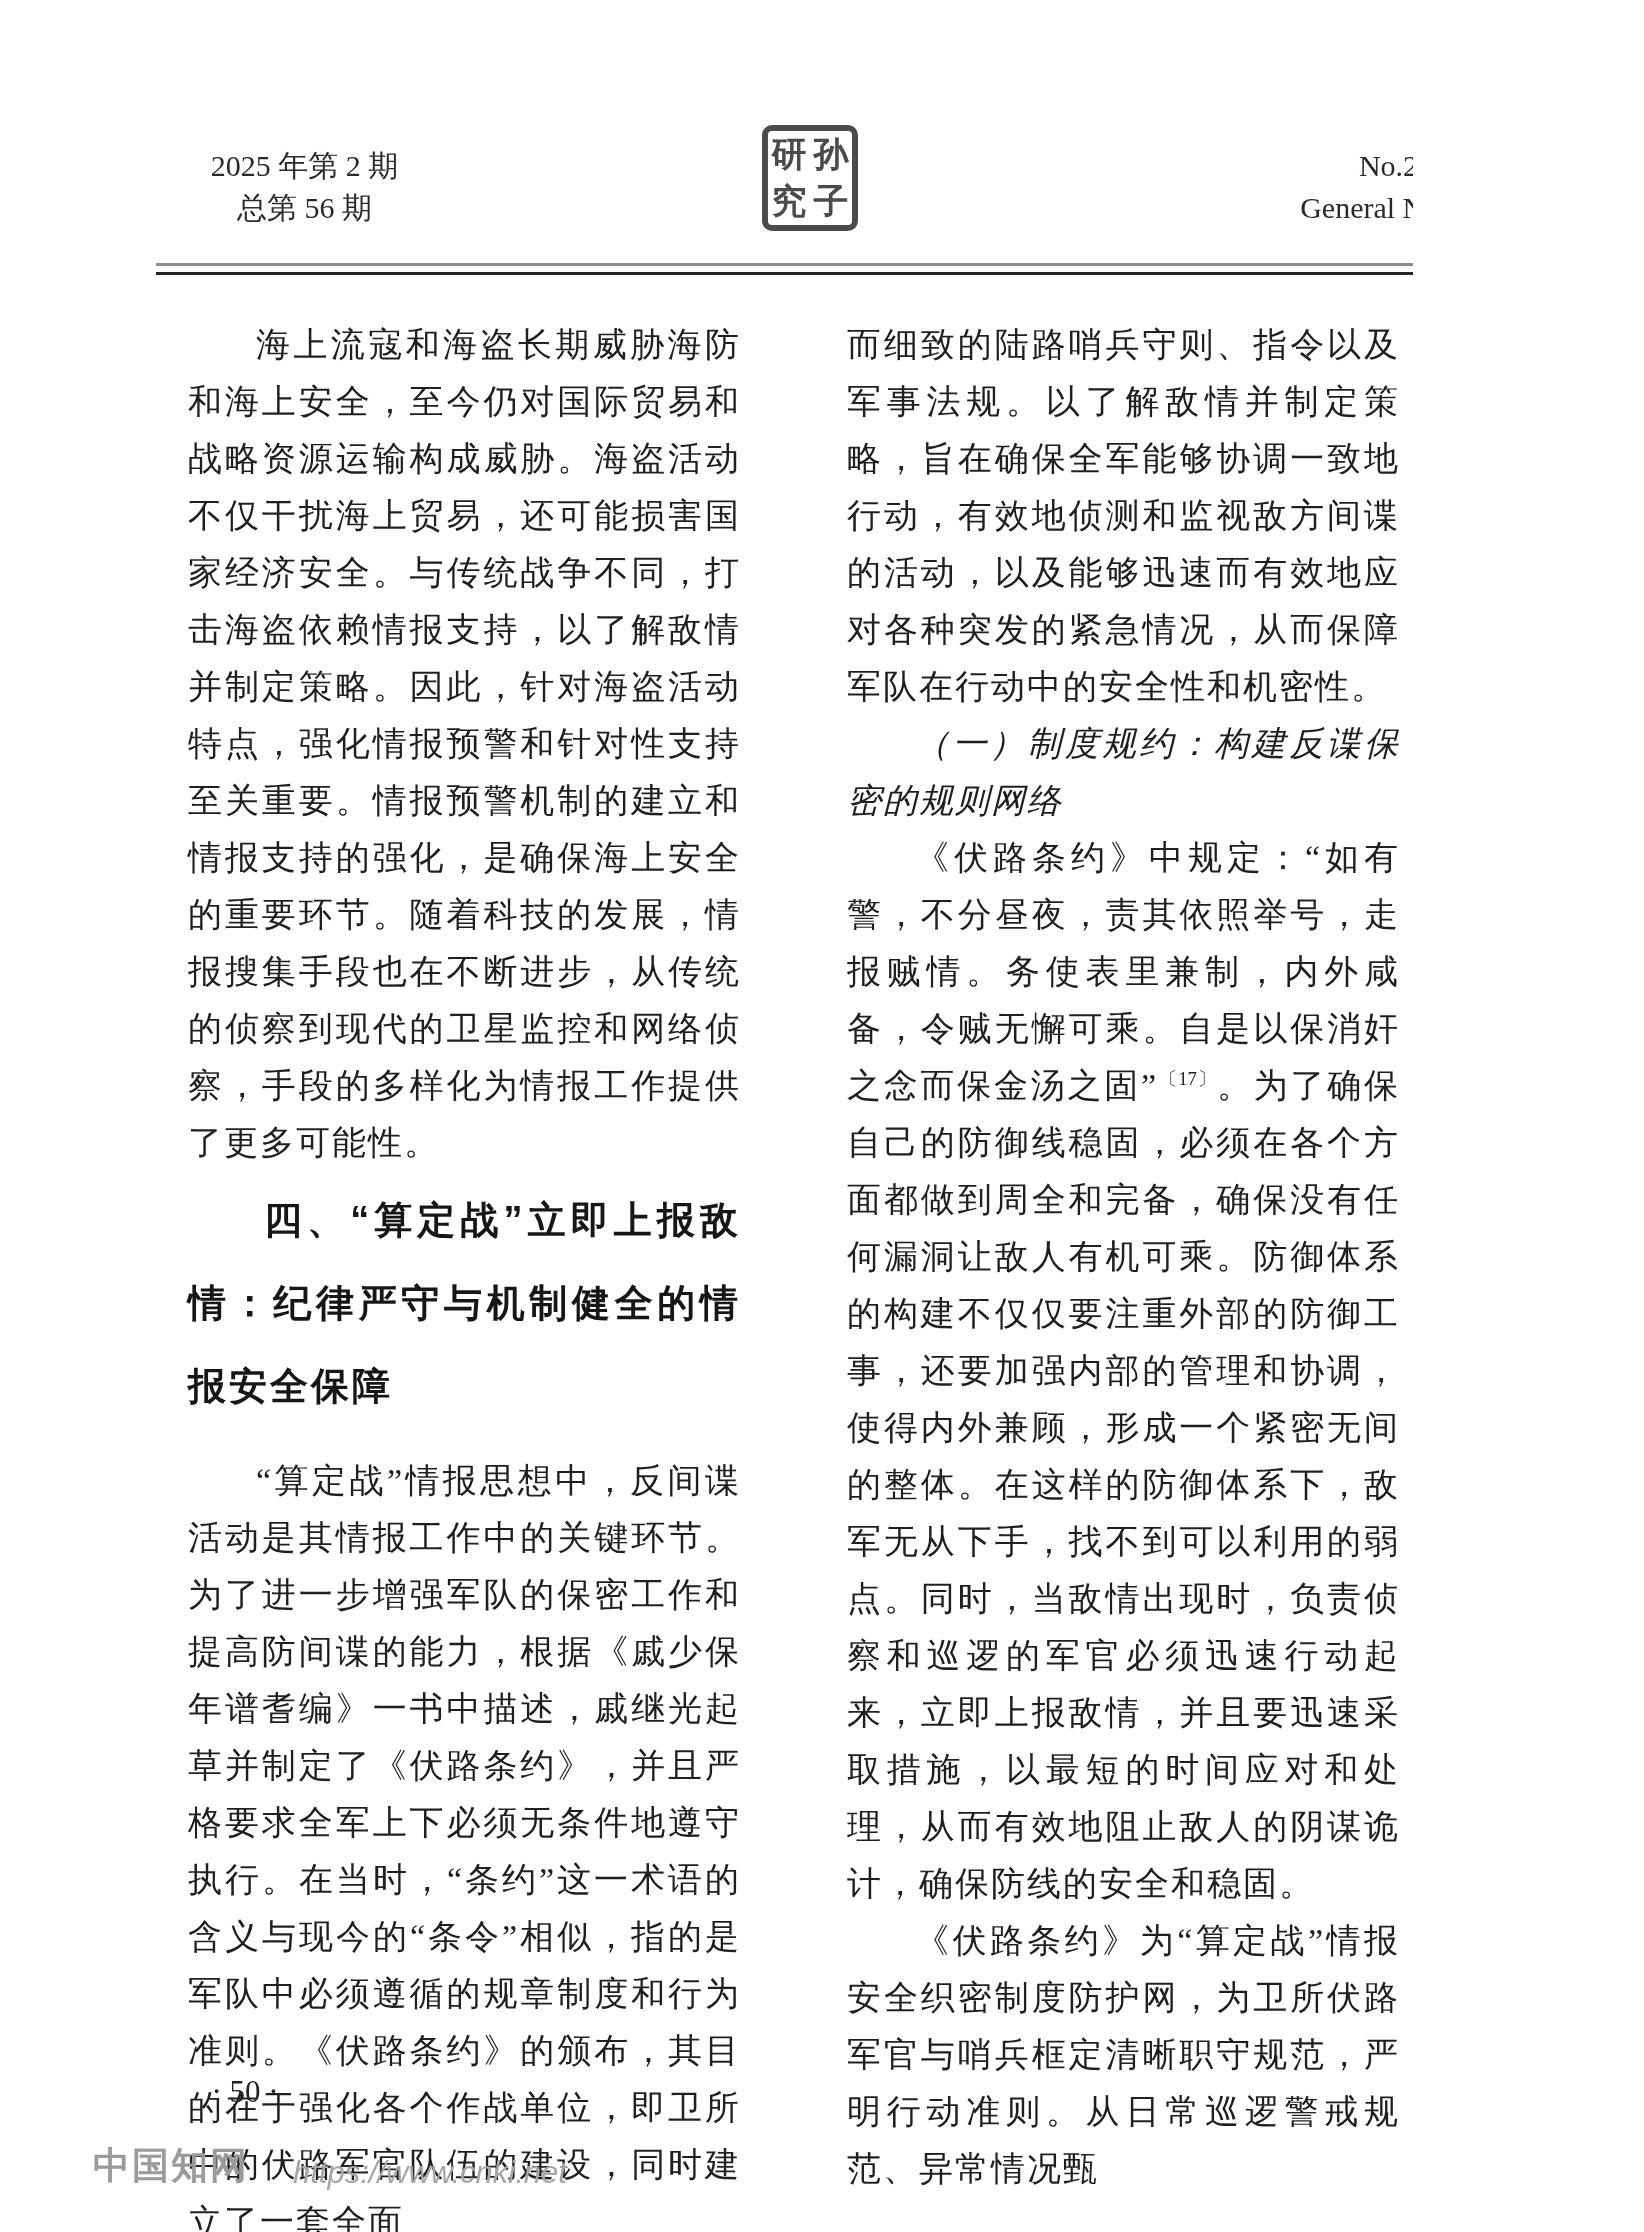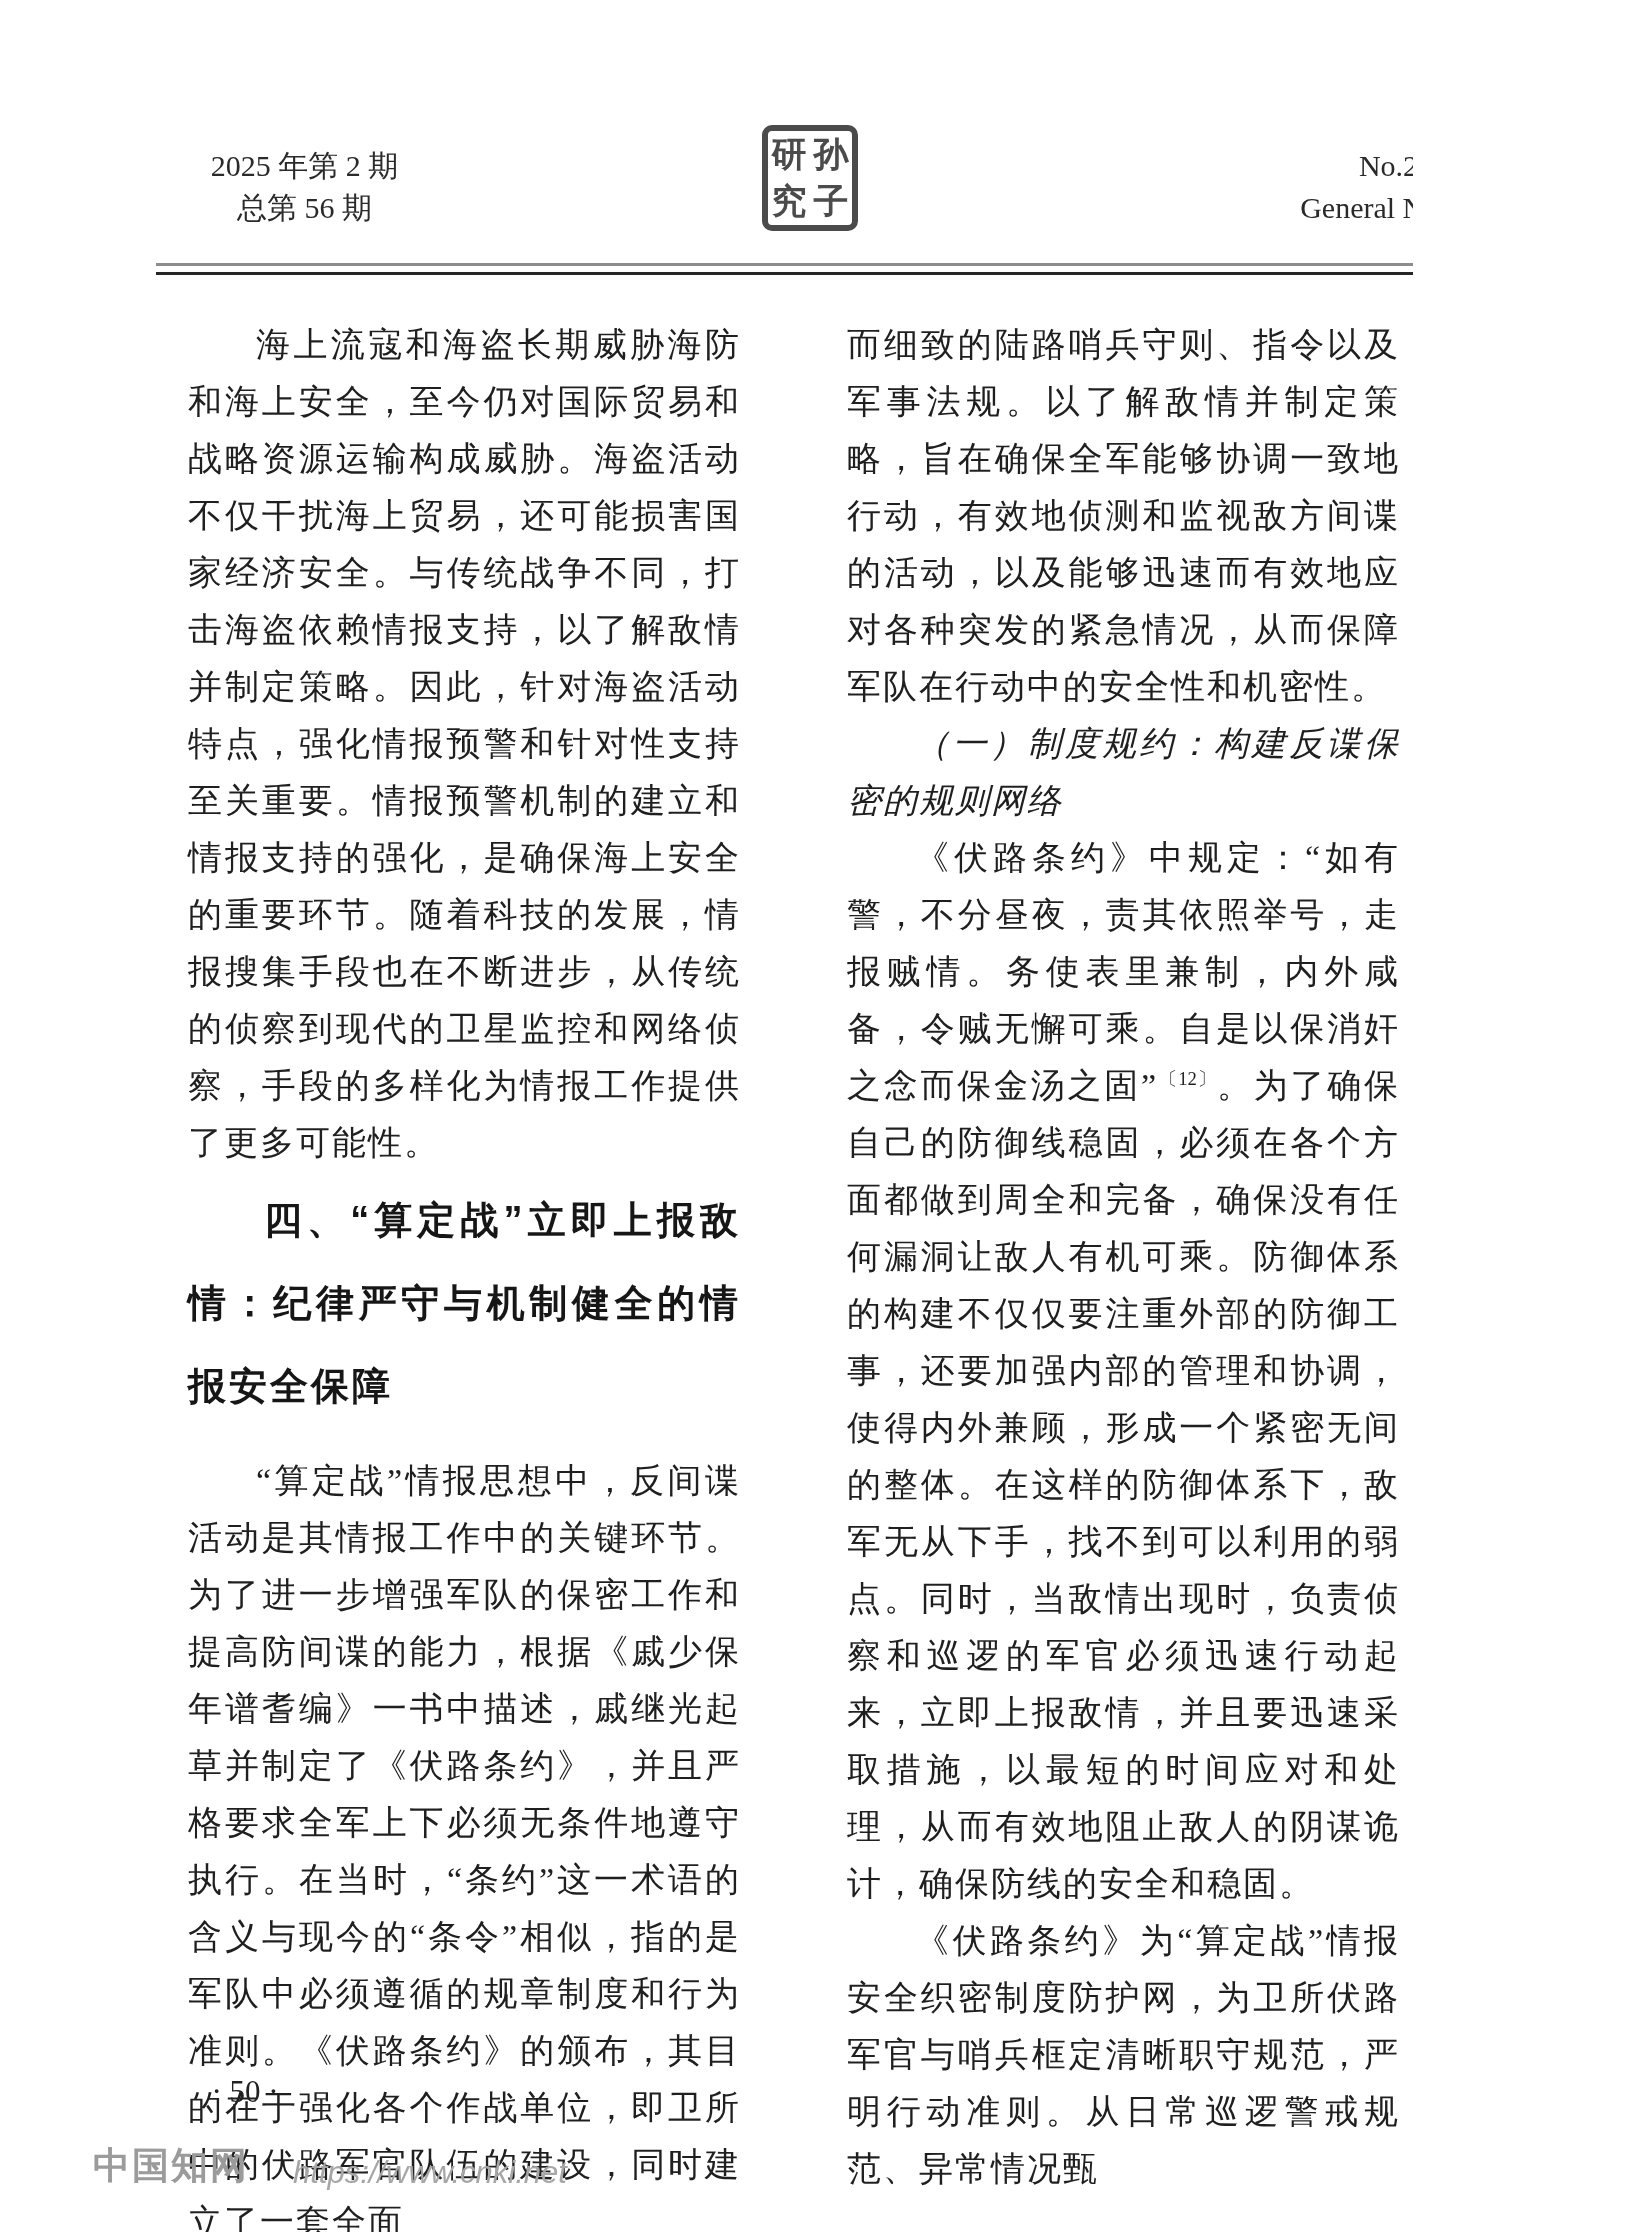--- a/index.html
+++ b/index.html
@@ -164,21 +164,21 @@
 
   <div class="col col-left">
     <p class="body-p">海上流寇和海盗长期威胁海防和海上安全，至今仍对国际贸易和战略资源运输构成威胁。海盗活动不仅干扰海上贸易，还可能损害国家经济安全。与传统战争不同，打击海盗依赖情报支持，以了解敌情并制定策略。因此，针对海盗活动特点，强化情报预警和针对性支持至关重要。情报预警机制的建立和情报支持的强化，是确保海上安全的重要环节。随着科技的发展，情报搜集手段也在不断进步，从传统的侦察到现代的卫星监控和网络侦察，手段的多样化为情报工作提供了更多可能性。</p>
     <h2 class="section-heading">四、“算定战”立即上报敌情：纪律严守与机制健全的情报安全保障</h2>
     <p class="body-p">“算定战”情报思想中，反间谍活动是其情报工作中的关键环节。为了进一步增强军队的保密工作和提高防间谍的能力，根据《戚少保年谱耆编》一书中描述，戚继光起草并制定了《伏路条约》，并且严格要求全军上下必须无条件地遵守执行。在当时，“条约”这一术语的含义与现今的“条令”相似，指的是军队中必须遵循的规章制度和行为准则。《伏路条约》的颁布，其目的在于强化各个作战单位，即卫所中的伏路军官队伍的建设，同时建立了一套全面</p>
   </div>
 
   <div class="col col-right">
     <p class="body-p no-indent">而细致的陆路哨兵守则、指令以及军事法规。以了解敌情并制定策略，旨在确保全军能够协调一致地行动，有效地侦测和监视敌方间谍的活动，以及能够迅速而有效地应对各种突发的紧急情况，从而保障军队在行动中的安全性和机密性。</p>
     <p class="subsection-heading">（一）制度规约：构建反谍保密的规则网络</p>
-    <p class="body-p"><span>《伏路条约》中规定：“如有警，不分昼夜，责其依照举号，走报贼情。务使表里兼制，内外咸备，令贼无懈可乘。自是以保消奸之念而保金汤之固”</span><sup class="ref">〔12〕</sup><span>。为了确保自己的防御线稳固，必须在各个方面都做到周全和完备，确保没有任何漏洞让敌人有机可乘。防御体系的构建不仅仅要注重外部的防御工事，还要加强内部的管理和协调，使得内外兼顾，形成一个紧密无间的整体。在这样的防御体系下，敌军无从下手，找不到可以利用的弱点。同时，当敌情出现时，负责侦察和巡逻的军官必须迅速行动起来，立即上报敌情，并且要迅速采取措施，以最短的时间应对和处理，从而有效地阻止敌人的阴谋诡计，确保防线的安全和稳固。</span></p>
+    <p class="body-p"><span>《伏路条约》中规定：“如有警，不分昼夜，责其依照举号，走报贼情。务使表里兼制，内外咸备，令贼无懈可乘。自是以保消奸之念而保金汤之固”</span><sup class="ref">〔17〕</sup><span>。为了确保自己的防御线稳固，必须在各个方面都做到周全和完备，确保没有任何漏洞让敌人有机可乘。防御体系的构建不仅仅要注重外部的防御工事，还要加强内部的管理和协调，使得内外兼顾，形成一个紧密无间的整体。在这样的防御体系下，敌军无从下手，找不到可以利用的弱点。同时，当敌情出现时，负责侦察和巡逻的军官必须迅速行动起来，立即上报敌情，并且要迅速采取措施，以最短的时间应对和处理，从而有效地阻止敌人的阴谋诡计，确保防线的安全和稳固。</span></p>
     <p class="body-p">《伏路条约》为“算定战”情报安全织密制度防护网，为卫所伏路军官与哨兵框定清晰职守规范，严明行动准则。从日常巡逻警戒规范、异常情况甄</p>
   </div>
 
   <div class="page-number">· 50 ·</div>
 
   <div class="watermark">
     <span class="wm-cn">中国知网</span>
     <span class="wm-url">https://www.cnki.net</span>
   </div>
 

